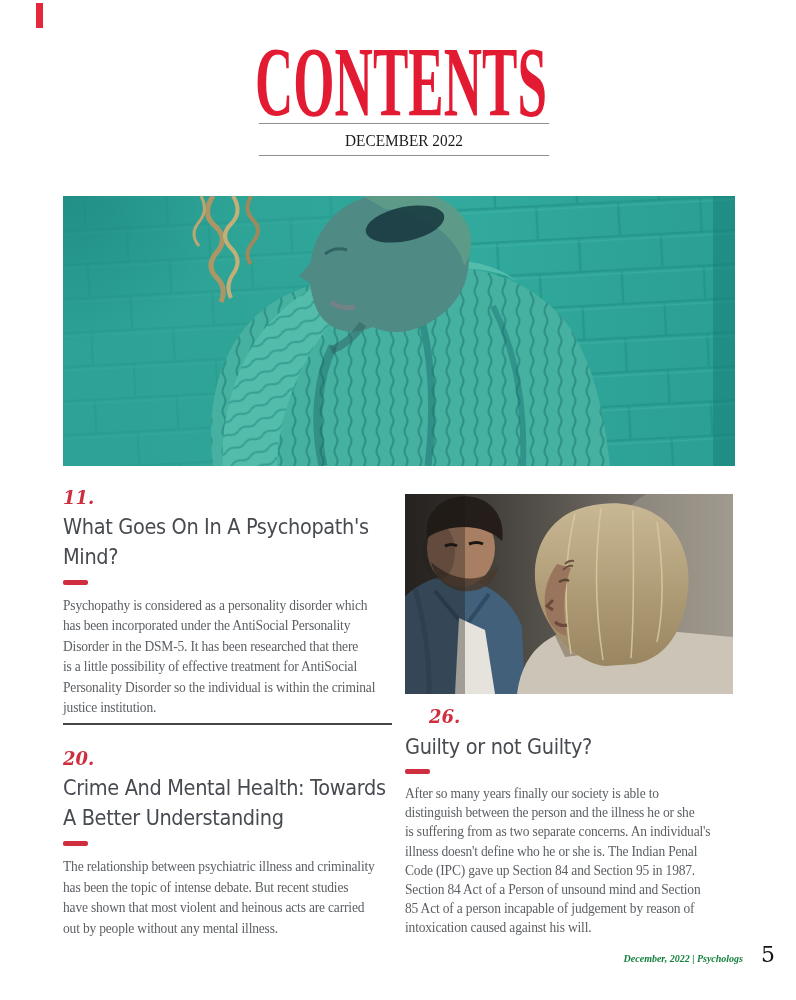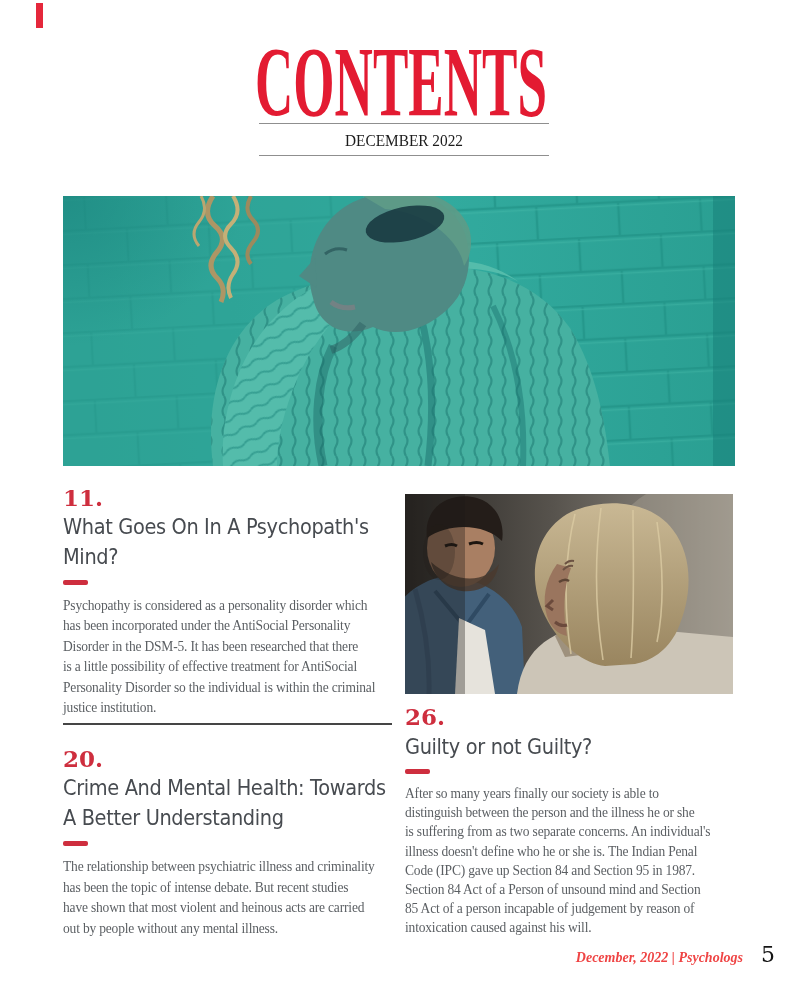--- a/index.html
+++ b/index.html
@@ -20,42 +20,42 @@
   .hero{position:absolute;left:63px;top:196px;width:672px;height:270px;overflow:hidden;}
   .hero svg{display:block;}
 
   
   .col{position:absolute;}
   .col-left{left:63px;top:488px;width:332px;}
   .col-right{left:405px;top:494px;width:330px;}
   .thumb{width:328px;height:200px;overflow:hidden;}
   .thumb svg{display:block;}
 
-  .num{font-family:"DejaVu Serif",serif;font-weight:700;font-size:23px;line-height:19px;color:#ce2e3e;}
+  .num{font-family:"DejaVu Serif",serif;font-weight:700;font-size:18px;line-height:19px;color:#ce2e3e;font-style:italic;}
   .a-title{margin:5px 0 0;font-family:"DejaVu Sans",sans-serif;font-weight:400;font-size:22px;
            line-height:30px;letter-spacing:-0.4px;color:#474b50;
            transform:scaleX(0.88);transform-origin:left top;}
   .a-title div{white-space:nowrap;}
   .dash{width:25px;height:5px;border-radius:2px;background:#ce2e3e;margin:8px 0 10px;}
   .summary{font-family:"Liberation Serif",serif;font-size:15px;letter-spacing:-0.2px;color:#5b5f63;
            transform:scaleX(0.9);transform-origin:left top;}
   .col-left .summary{line-height:20.4px;}
   .col-right .summary{line-height:19.2px;}
   .summary div{white-space:nowrap;}
   .divider{border:none;border-top:2px solid #454545;margin:6px 0 0;width:329px;}
   .entry-2{margin-top:24px;}
   .col-right .entry{margin-top:13px;}
-  .col-right .num{margin-top:0;}
+  .col-right .num{margin-top:0;margin-left:24px;}
   .col-right .a-title{margin-top:6px;}
   .col-right .dash{margin:7px 0 10px;}
 
   
   .footer{position:absolute;right:61px;top:942px;display:flex;align-items:baseline;gap:18px;}
   .issue-line{font-family:"Liberation Serif",serif;font-style:italic;font-weight:700;
-              font-size:14px;color:#ef4444;}
+              font-size:10px;color:#15803d;}
   .page-num{font-family:"DejaVu Serif",serif;font-size:22px;color:#141414;}
 </style>
 </head>
 <body>
 
 <div class="page">
 
   <div class="corner-tab"></div>
 
   <svg class="title-svg" viewBox="0 0 796 92">

